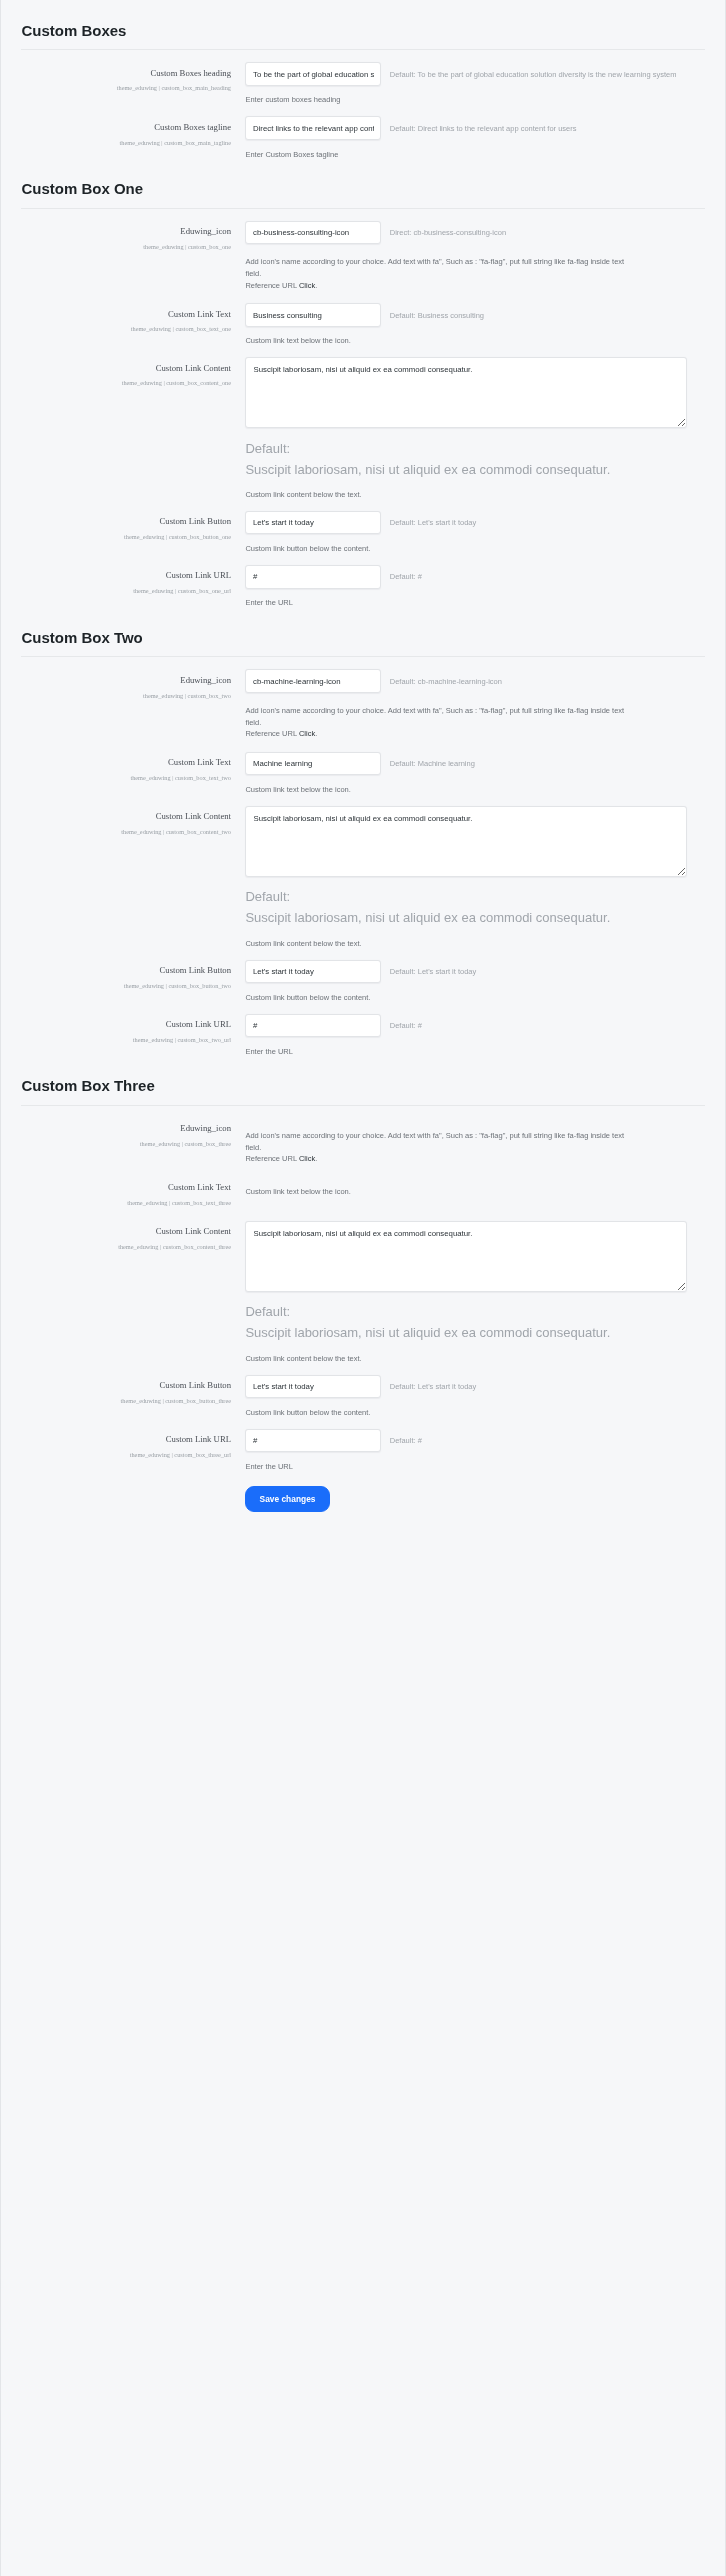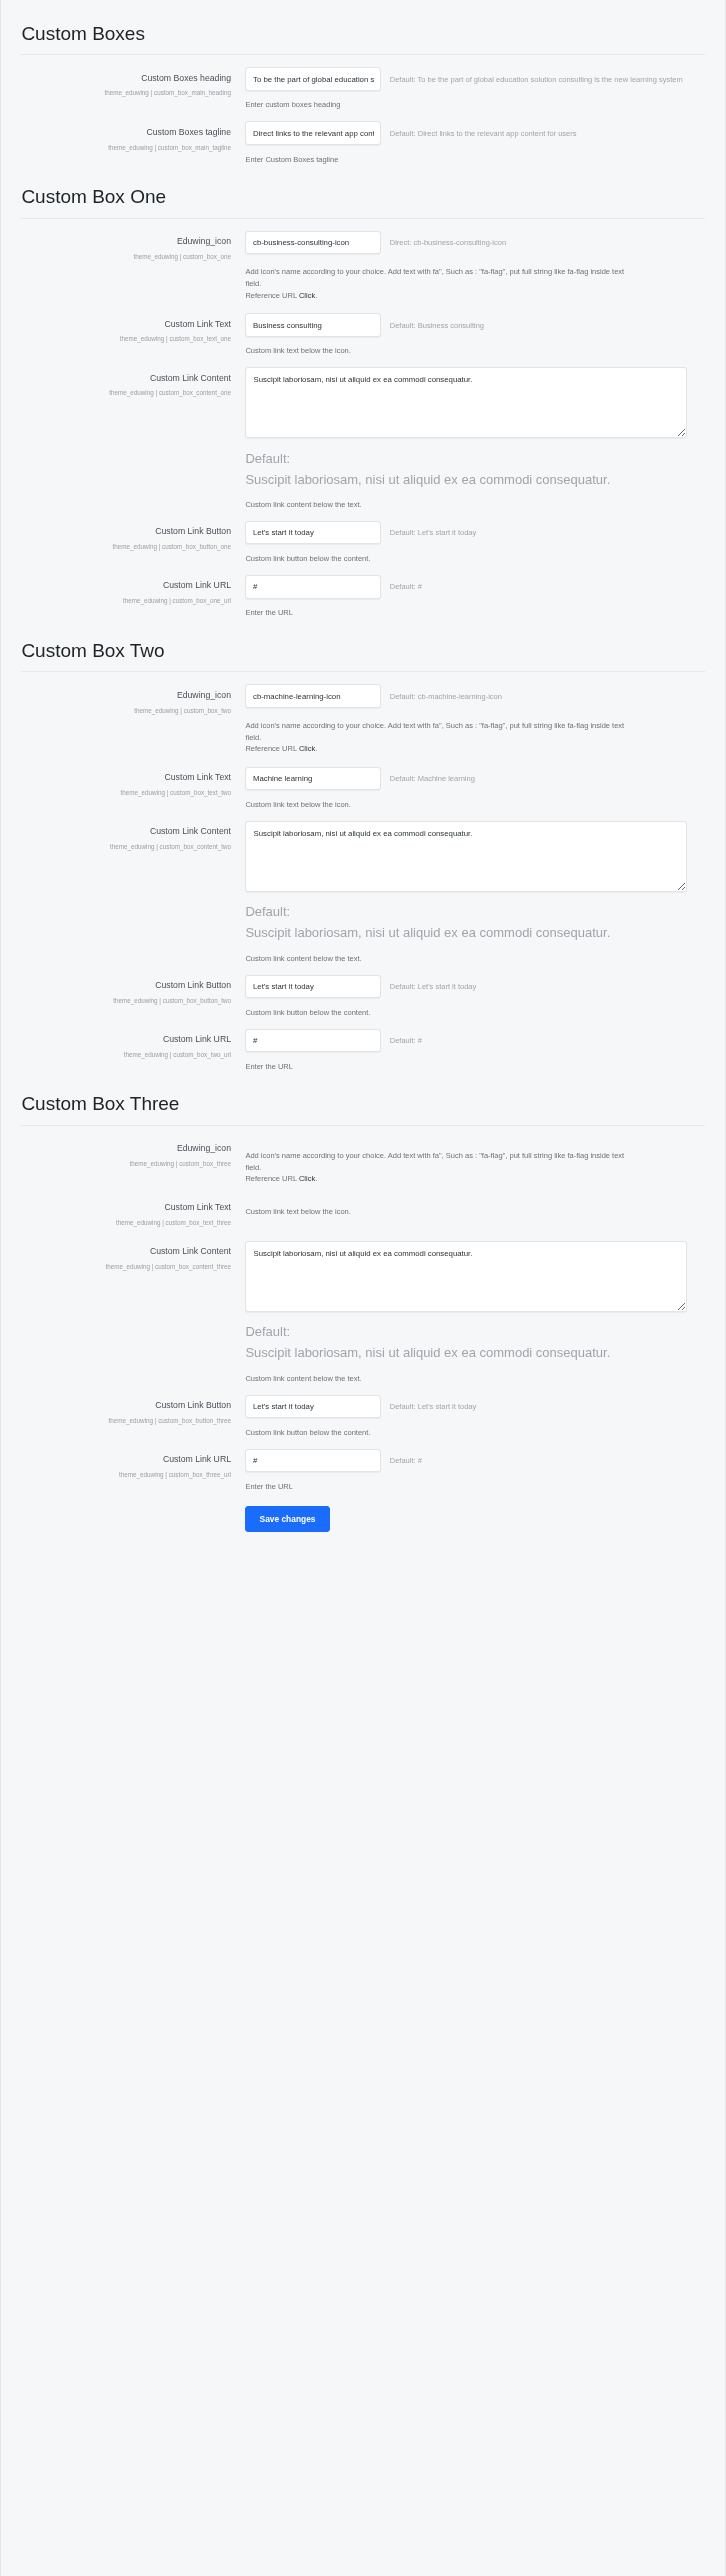--- a/index.html
+++ b/index.html
@@ -15,22 +15,22 @@
     border-left: 0.6px solid #e3e5e8;
     border-right: 0.6px solid #e3e5e8;
     margin: 0 auto;
     padding: 0;
     position: relative;
     overflow: hidden;
   }
 
   
   .section-head {
-    font-size: 19px;
-    font-weight: normal;
+    font-size: 15px;
+    font-weight: bold;
     color: #1d2327;
     padding: 0 0 0 0;
     margin: 0;
     line-height: 1.25;
   }
   .section-block { padding: 0 20.4px; }
   .section-head-wrap {
     padding-top: 21.6px;
     padding-bottom: 9px;
   }
@@ -46,20 +46,21 @@
     display: flex;
     align-items: flex-start;
     padding-top: 12px;
   }
   .field-label {
     width: 224px;
     flex: 0 0 224px;
     text-align: right;
     padding-right: 14.4px;
     padding-top: 5.4px;
+    font-family: Liberation Serif, serif;
   }
   .field-label .lbl {
     display: block;
     font-size: 8.7px;
     color: #4a4f56;
     line-height: 1.35;
     white-space: nowrap;
   }
   .field-label .meta {
     display: block;
@@ -145,21 +146,21 @@
     padding-bottom: 28px;
   }
   .submit-spacer { flex: 0 0 224px; padding-right: 14.4px; }
   .btn-primary {
     background: #1a6dfa;
     border: 0.6px solid #1a6dfa;
     color: #ffffff;
     font-size: 8.4px;
     font-weight: bold;
     padding: 6.6px 13.2px;
-    border-radius: 3px;
+    border-radius: 9px;
     cursor: pointer;
     font-family: "Liberation Sans", sans-serif;
     line-height: 1.2;
   }
   .btm-pad { height: 10.8px; }
 </style>
 </head>
 <body>
 
 <div class="page">
@@ -170,21 +171,21 @@
         </div>
         <hr class="hr">
         <div class="field-row">
           <div class="field-label">
             <span class="lbl">Custom Boxes heading</span>
             <span class="meta">theme_eduwing | custom_box_main_heading</span>
           </div>
           <div class="field-ctrl">
             <div class="ctrl-line">
               <input class="txt" type="text" value="To be the part of global education s" style="">
-              <span class="default-text">Default: To be the part of global education solution consulting is the new learning system</span>
+              <span class="default-text">Default: To be the part of global education solution diversity is the new learning system</span>
             </div>
             <div class="desc">Enter custom boxes heading</div>
           </div>
         </div>
         <div class="field-row">
           <div class="field-label">
             <span class="lbl">Custom Boxes tagline</span>
             <span class="meta">theme_eduwing | custom_box_main_tagline</span>
           </div>
           <div class="field-ctrl">

